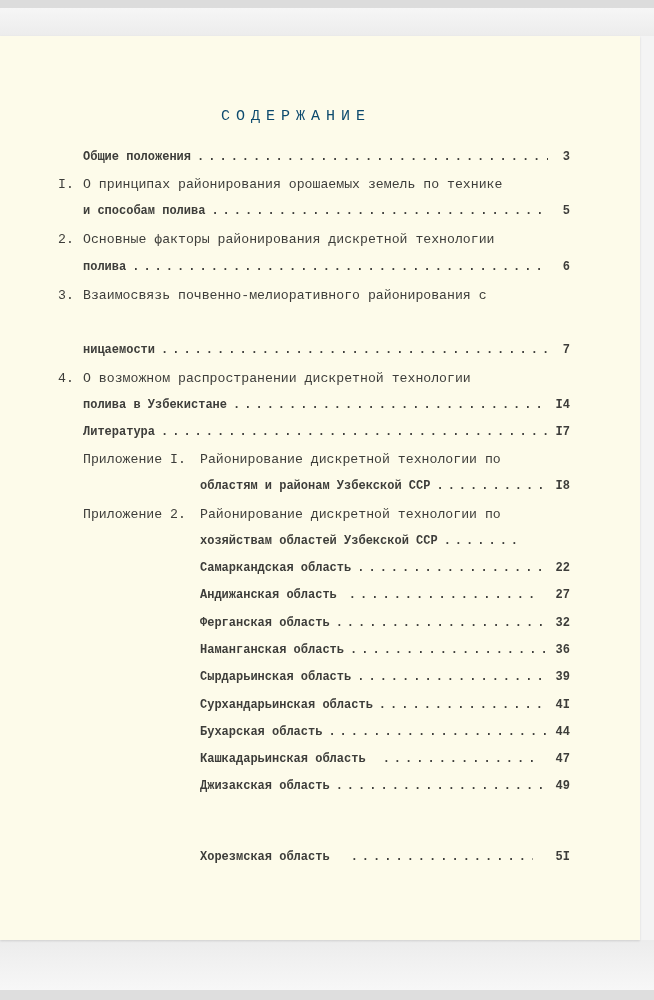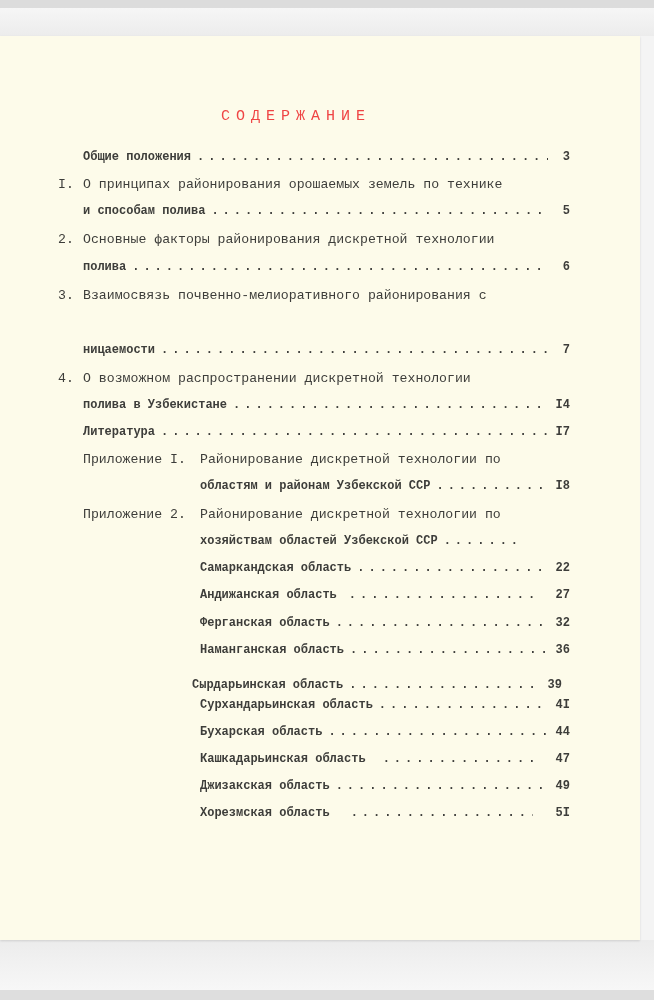--- a/index.html
+++ b/index.html
@@ -13,21 +13,21 @@
     .bottom-band { position: absolute; left: 0; top: 940px; width: 654px; height: 50px; background: linear-gradient(#ececec, #f7f7f7); }
     .bottom-band2 { position: absolute; left: 0; top: 990px; width: 654px; height: 10px; background: #dedede; }
     .right-edge { position: absolute; left: 640px; top: 36px; width: 14px; height: 954px; background: #f4f4f4; }
     .paper {
       position: absolute; left: 0; top: 36px; width: 640px; height: 904px;
       background: #fdfbea;
       box-shadow: 0 1px 2px rgba(0,0,0,0.12);
     }
     .title {
       position: absolute; left: 0; width: 592px; top: 72px; text-align: center;
-      font-size: 15px; letter-spacing: 6px; color: #ef4444;
+      font-size: 15px; letter-spacing: 6px; color: #0c4a6e;
     }
     .line {
       position: absolute; font-size: 13.2px; color: #3d3d3a; white-space: nowrap;
       line-height: 16px;
     }
     .num { position: absolute; left: 58px; font-size: 13.2px; color: #3d3d3a; }
     .row { position: absolute; display: flex; align-items: baseline; font-size: 12px; color: #3d3d3a; white-space: nowrap; font-weight: bold; }
     .row .dots { flex: 1; overflow: hidden; margin: 0 6px; letter-spacing: 1.2px; }
     .row .dots::before { content: ". . . . . . . . . . . . . . . . . . . . . . . . . . . . . . . . . . . . . . . . . . . . . . . . . . . . . . . . . . . . . . . . . . . . . . . . . . . . . . . . . . . . . . . . . . . . . . . . . . . . . . . . ."; font-weight: bold; letter-spacing: -1.6px; }
     .row .page { min-width: 16px; text-align: right; }
@@ -118,21 +118,21 @@
   <div class="row" style="left:200px; width:370px; top:580px;">
     <span>Ферганская область</span>
     <span class="dots"></span>
     <span class="page">32</span>
   </div>
   <div class="row" style="left:200px; width:370px; top:607px;">
     <span>Наманганская область</span>
     <span class="dots"></span>
     <span class="page">36</span>
   </div>
-  <div class="row" style="left:192px; width:370px; top:634px;margin-top:8px;">
+  <div class="row" style="left:200px; width:370px; top:634px;">
     <span>Сырдарьинская область</span>
     <span class="dots"></span>
     <span class="page">39</span>
   </div>
   <div class="row" style="left:200px; width:370px; top:662px;">
     <span>Сурхандарьинская область</span>
     <span class="dots"></span>
     <span class="page">4I</span>
   </div>
   <div class="row" style="left:200px; width:370px; top:689px;">
@@ -143,19 +143,19 @@
   <div class="row" style="left:200px; width:370px; top:716px;gap:11px;">
     <span>Кашкадарьинская область</span>
     <span class="dots"></span>
     <span class="page">47</span>
   </div>
   <div class="row" style="left:200px; width:370px; top:743px;">
     <span>Джизакская область</span>
     <span class="dots"></span>
     <span class="page">49</span>
   </div>
-  <div class="row" style="left:200px; width:370px; top:770px;gap:15px;">
+  <div class="row" style="left:200px; width:370px; top:814px;gap:15px;">
     <span>Хорезмская область</span>
     <span class="dots"></span>
     <span class="page">5I</span>
   </div>
 
 </div>
 
 </body></html>

